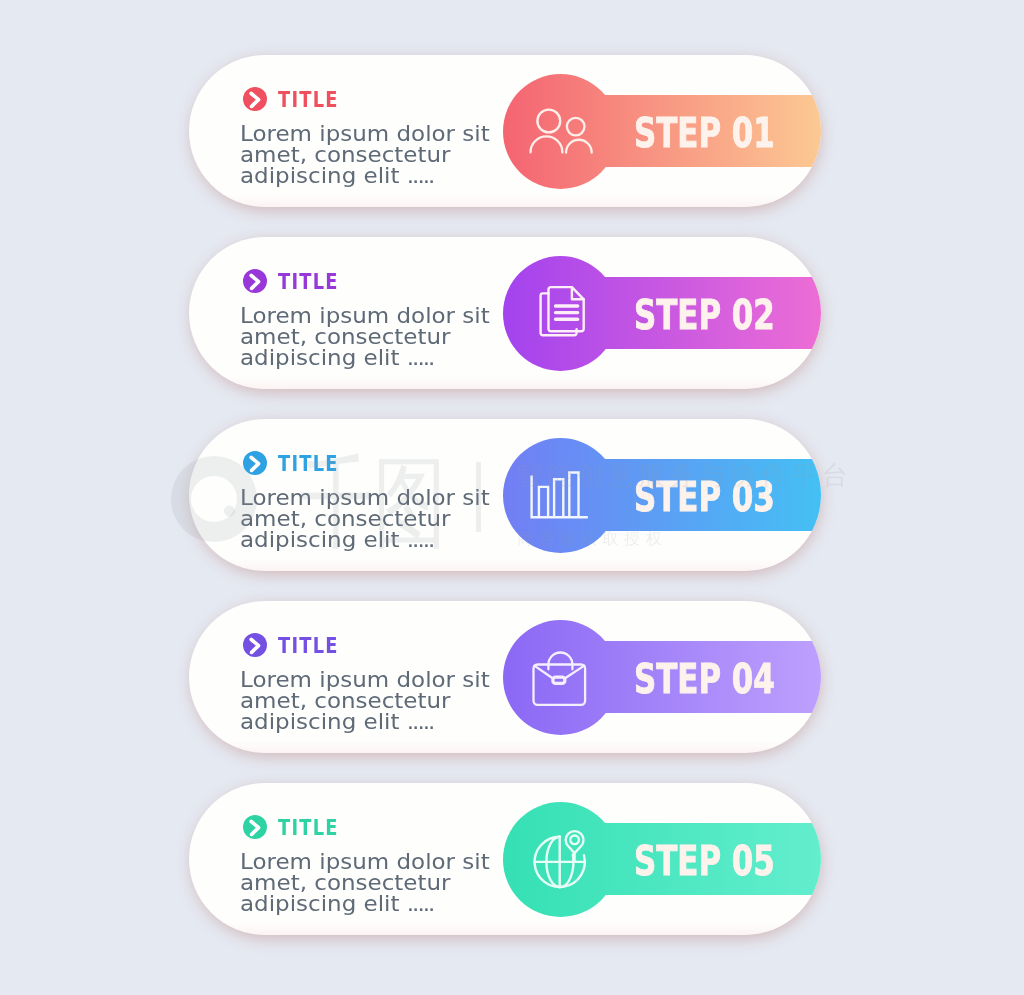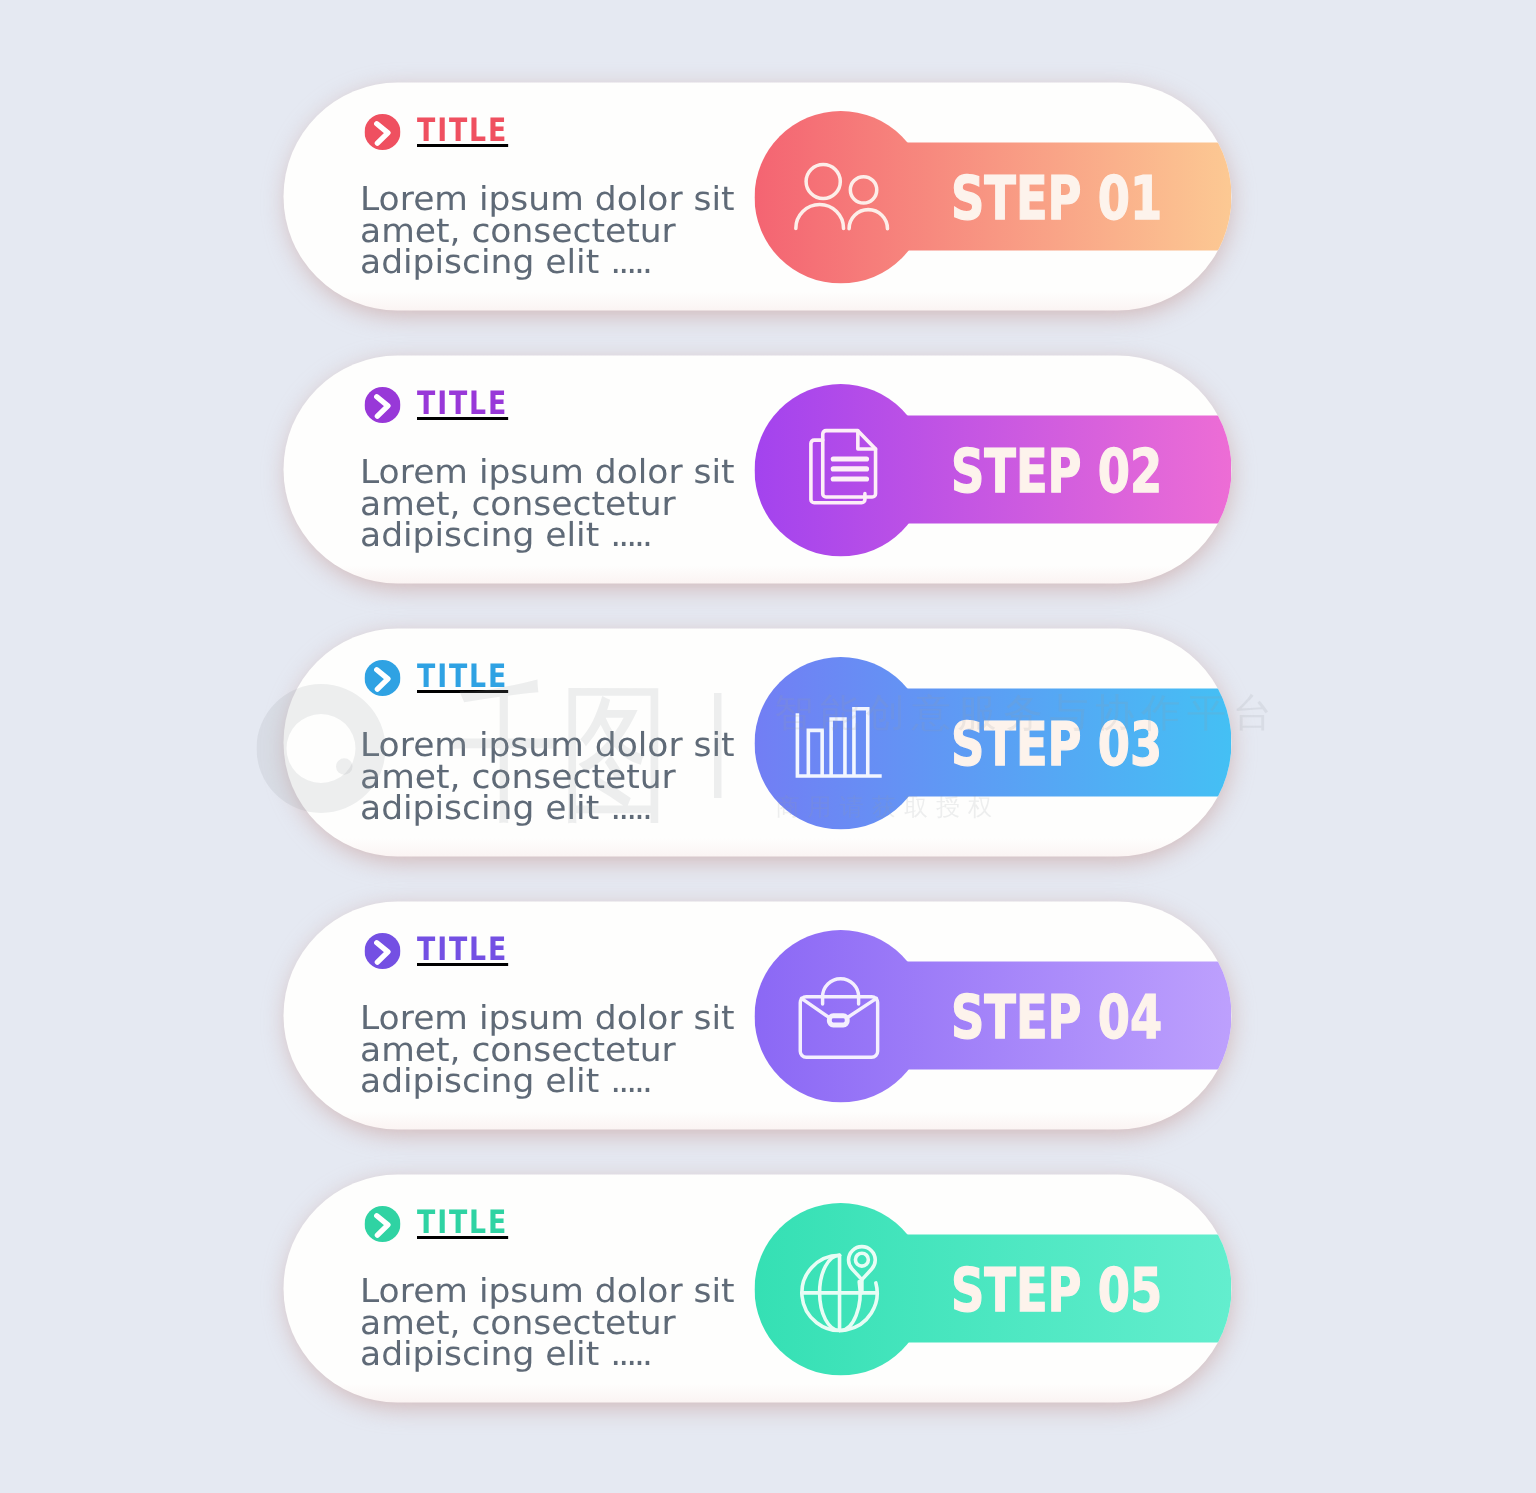--- a/index.html
+++ b/index.html
@@ -21,21 +21,21 @@
   .steplabel{position:absolute;left:444.5px;top:41.5px;height:72px;
     display:flex;align-items:center;
     color:#fdf3ec;font-weight:700;font-size:40px;
     transform:scaleX(0.772);transform-origin:left center;
     white-space:nowrap;-webkit-text-stroke:0.9px #fdf3ec;
     font-family:"DejaVu Sans",sans-serif;}
 
   .icon{position:absolute;left:314px;top:19px;width:115px;height:115px;}
   .icon svg{display:block;}
 
-  .title-row{position:absolute;left:53.5px;top:20px;display:flex;align-items:center;text-decoration:underline;}
+  .title-row{position:absolute;left:53.5px;top:32px;display:flex;align-items:flex-start;}
   .title-ico{width:24px;height:24px;flex:0 0 24px;}
   .title-text{font-weight:700;font-size:21.5px;margin-left:11px;letter-spacing:1.5px;
     transform:scaleX(0.83);transform-origin:left center;
     font-family:"DejaVu Sans",sans-serif;}
 
   .body-text{position:absolute;left:51.2px;top:68px;
     color:#5f6a77;font-size:22px;line-height:21.2px;
     font-family:"DejaVu Sans",sans-serif;font-weight:400;}
   .body-text div{white-space:nowrap;transform:scaleX(1.045);transform-origin:left center;}
   .body-text .dots{letter-spacing:-1.9px;}

